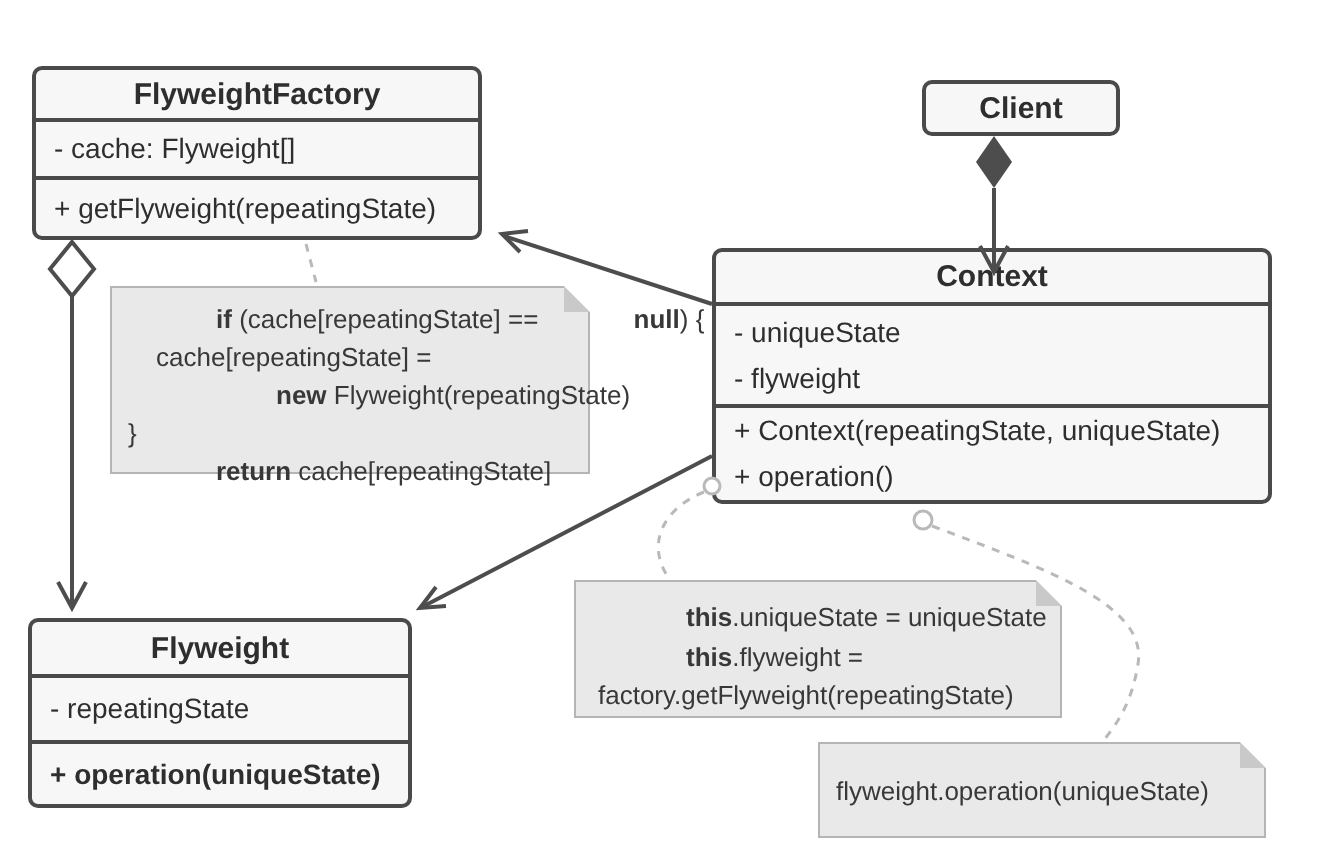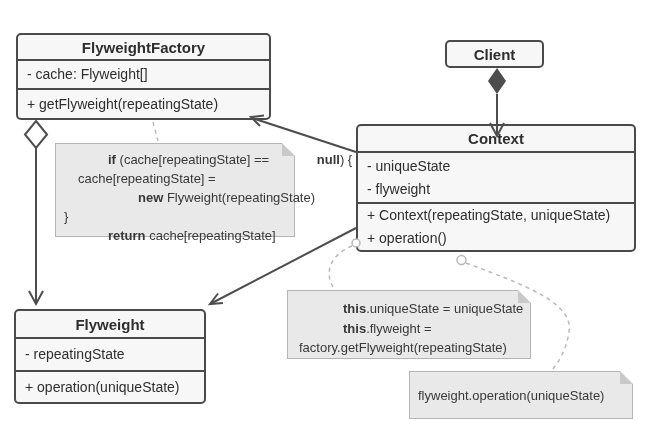--- a/index.html
+++ b/index.html
@@ -11,36 +11,36 @@
 
   .uml-class{
     position:absolute;display:flex;flex-direction:column;
     background:#f7f7f7;border:2px solid #4a4a4a;border-radius:5px;
     box-sizing:border-box;color:#2e2e2e;z-index:2;
   }
   .uml-title{display:flex;align-items:center;justify-content:center;font-weight:700;font-size:15px;}
   .uml-sec{border-top:2px solid #4a4a4a;display:flex;flex-direction:column;justify-content:center;padding-left:9px;}
   .uml-row{white-space:nowrap;font-size:14px;line-height:23px;}
 
-  .factory{left:16px;top:33px;width:255px;height:87px;}
+  .factory{left:16px;top:33px;width:225px;height:87px;}
   .factory .uml-title{flex:0 0 24px;}
   .factory .sec1{flex:0 0 27px;}
   .factory .sec2{flex:1;}
 
-  .client{left:445px;top:40px;width:99px;height:28px;z-index:2;}
+  .client{left:461px;top:40px;width:99px;height:28px;z-index:2;}
 
   .context{left:356px;top:124px;width:280px;height:128px;}
   .context .uml-title{flex:0 0 25px;}
   .context .sec1{flex:0 0 49px;}
   .context .sec2{flex:1;}
 
   .flyweight{left:14px;top:309px;width:192px;height:95px;}
   .flyweight .uml-title{flex:0 0 26px;}
   .flyweight .sec1{flex:0 0 31px;}
-  .flyweight .sec2{flex:1;}
+  .flyweight .sec2{flex:1;font-weight:bold;}
 
   .note{
     position:absolute;background:#e9e9e9;border:1px solid #b5b5b5;
     color:#383838;font-size:13px;box-sizing:border-box;z-index:3;white-space:nowrap;
   }
   .note::after{
     content:"";position:absolute;top:-1px;right:-1px;width:0;height:0;
     border-style:solid;border-width:0 13px 13px 0;
     border-color:#ffffff #ffffff #c9c9c9 #c9c9c9;
   }

